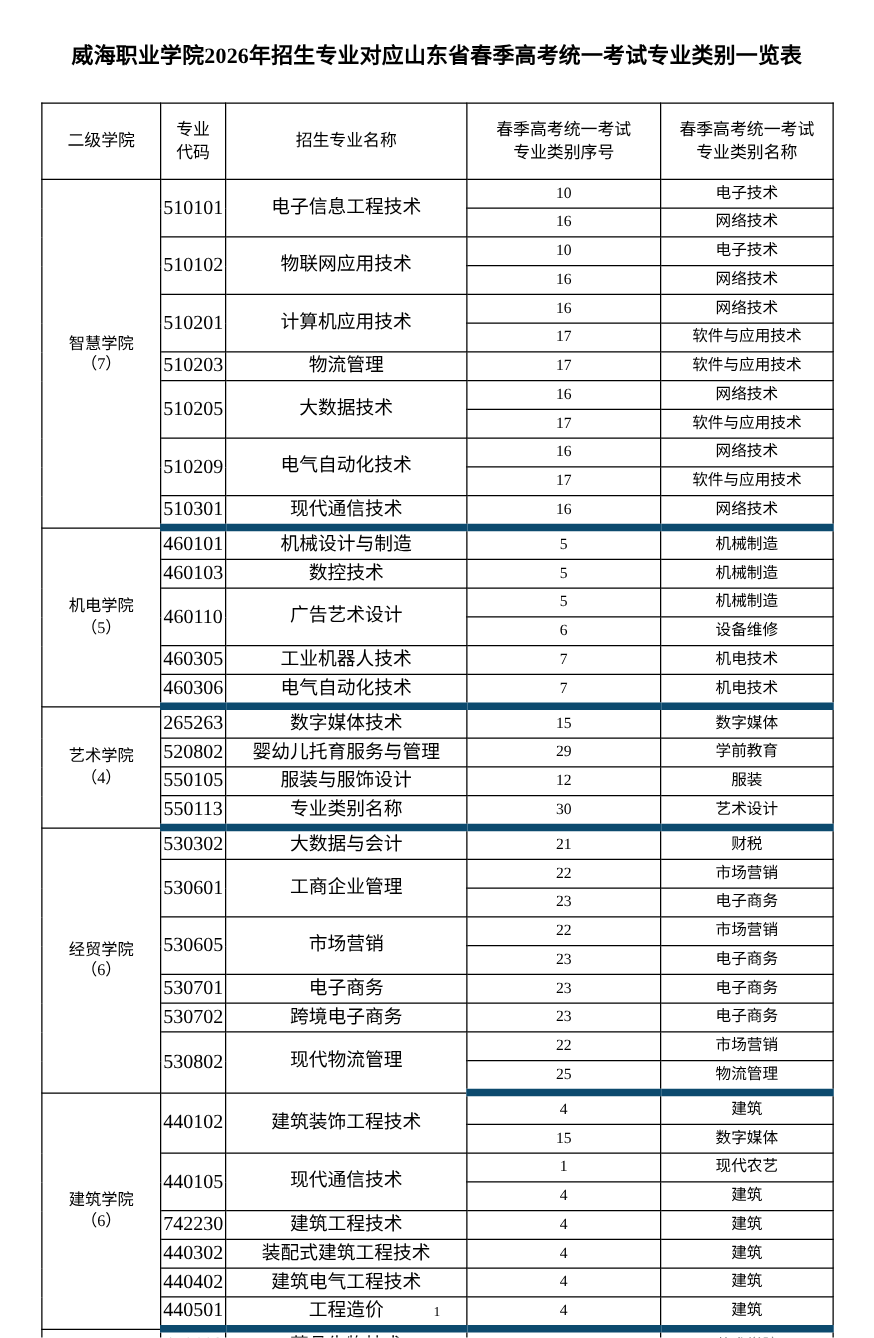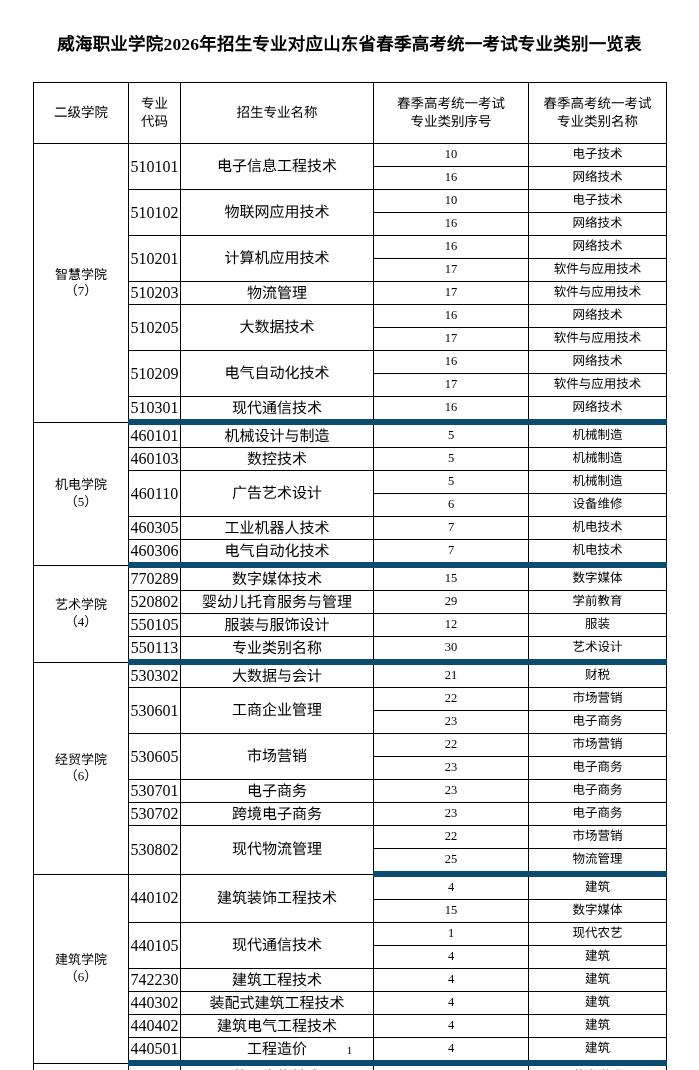--- a/index.html
+++ b/index.html
@@ -253,21 +253,21 @@
             <td class="code" rowspan="1">460306</td>
             <td class="major" rowspan="1">电气自动化技术</td>
             <td class="seq">7</td>
             <td class="cat">机电技术</td>
           </tr>
           <tr class="data">
             <td class="college" rowspan="4">
               <span class="cname">艺术学院</span>
               <span class="ccount">（4）</span>
             </td>
-            <td class="code" rowspan="1">770289</td>
+            <td class="code" rowspan="1">265263</td>
             <td class="major" rowspan="1">数字媒体技术</td>
             <td class="seq">15</td>
             <td class="cat">数字媒体</td>
           </tr>
           <tr class="data">
             <td class="code" rowspan="1">520802</td>
             <td class="major" rowspan="1">婴幼儿托育服务与管理</td>
             <td class="seq">29</td>
             <td class="cat">学前教育</td>
           </tr>

